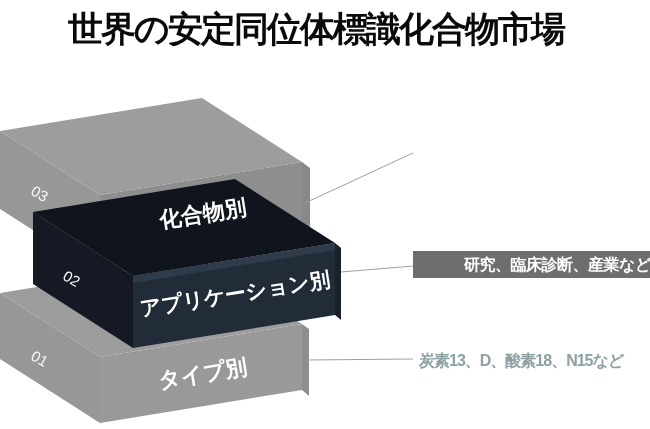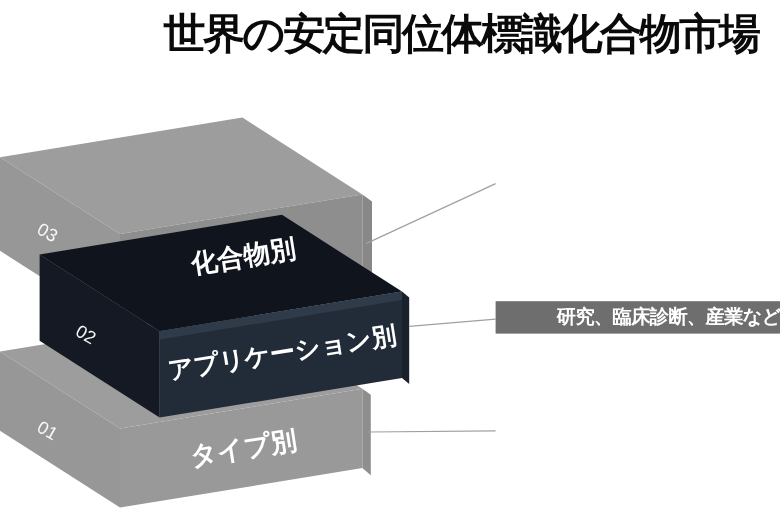--- a/index.html
+++ b/index.html
@@ -2,21 +2,21 @@
 <html><head>
 <meta charset="utf-8">
 <style>
   html,body{margin:0;padding:0;background:#ffffff;}
   .stage{
     position:relative;width:650px;height:429px;background:#ffffff;overflow:hidden;
     font-family:"Liberation Sans","DejaVu Sans",sans-serif;
   }
   .title{
     position:absolute;left:0;top:6px;width:632px;height:46px;
-    text-align:right;font-size:35px;font-weight:bold;letter-spacing:-2px;
+    text-align:center;font-size:35px;font-weight:bold;letter-spacing:-2px;
     color:#0a0a0a;line-height:46px;white-space:nowrap;
   }
   .diagram-svg{position:absolute;left:0;top:0;}
   .svg-label{font-family:"Liberation Sans","DejaVu Sans",sans-serif;}
   .ann{
     position:absolute;color:#8da0a4;font-size:16px;font-weight:600;
     letter-spacing:-1px;line-height:23px;white-space:nowrap;
   }
   .ann-compound{left:419px;top:131px;}
   .ann-type{left:419px;top:349px;}
@@ -70,14 +70,15 @@
     <line x1="305" y1="203" x2="413" y2="153" stroke="#a0a0a0" stroke-width="1"></line>
     <line x1="341" y1="272" x2="413" y2="266" stroke="#a0a0a0" stroke-width="1"></line>
     <line x1="307" y1="360" x2="413" y2="359" stroke="#a0a0a0" stroke-width="1"></line>
   </svg>
 
 
   <div class="ann-bar">
     <span>研究、臨床診断、産業など</span>
   </div>
 
+  <div class="ann ann-type">炭素13、D、酸素18、N15など</div>
 
 </div>
 
 </body></html>

